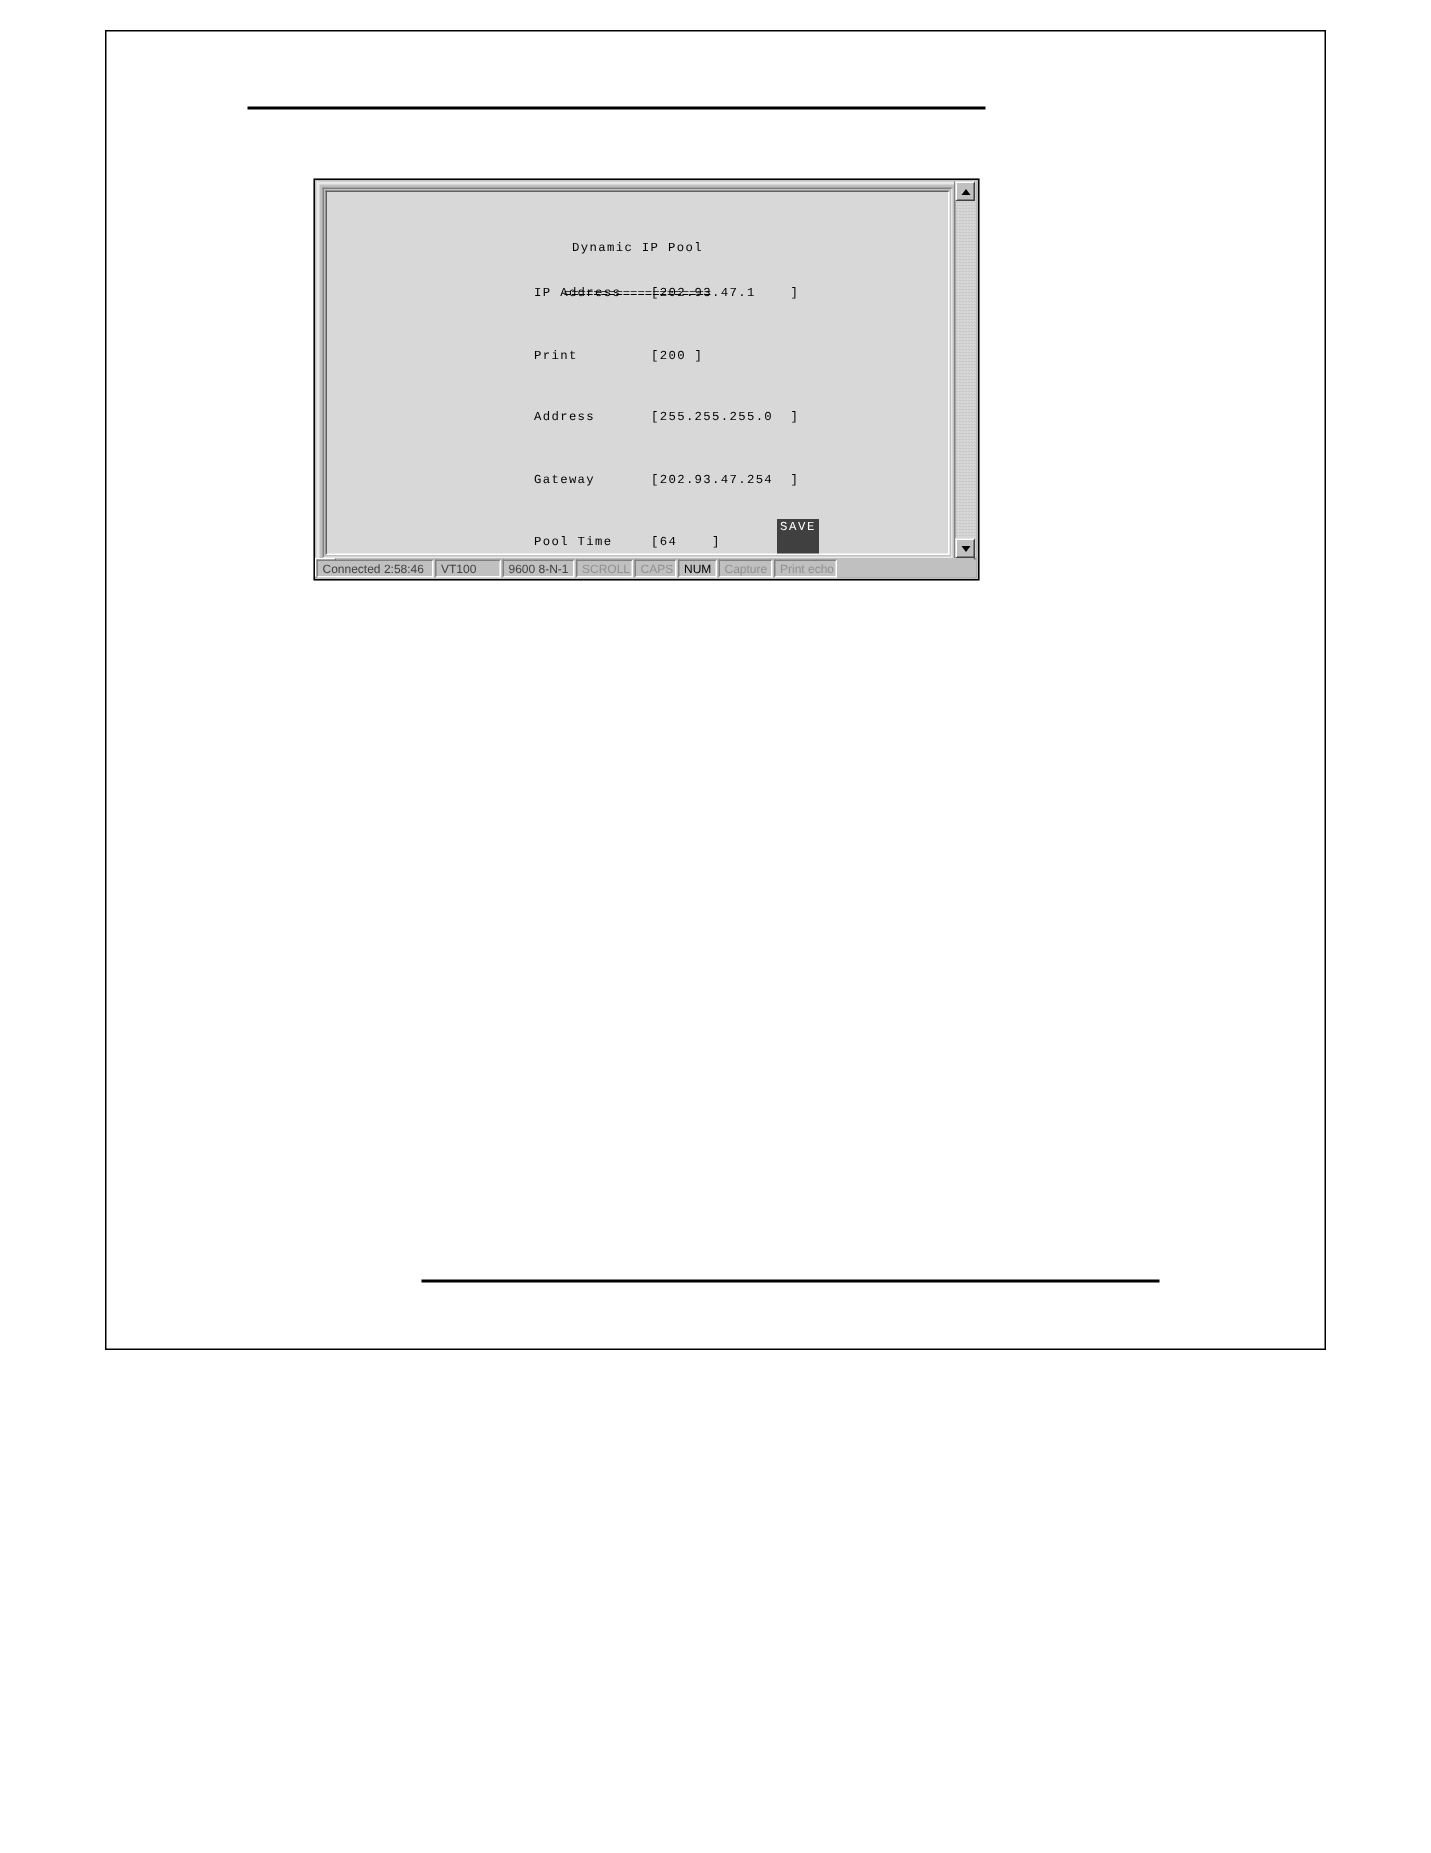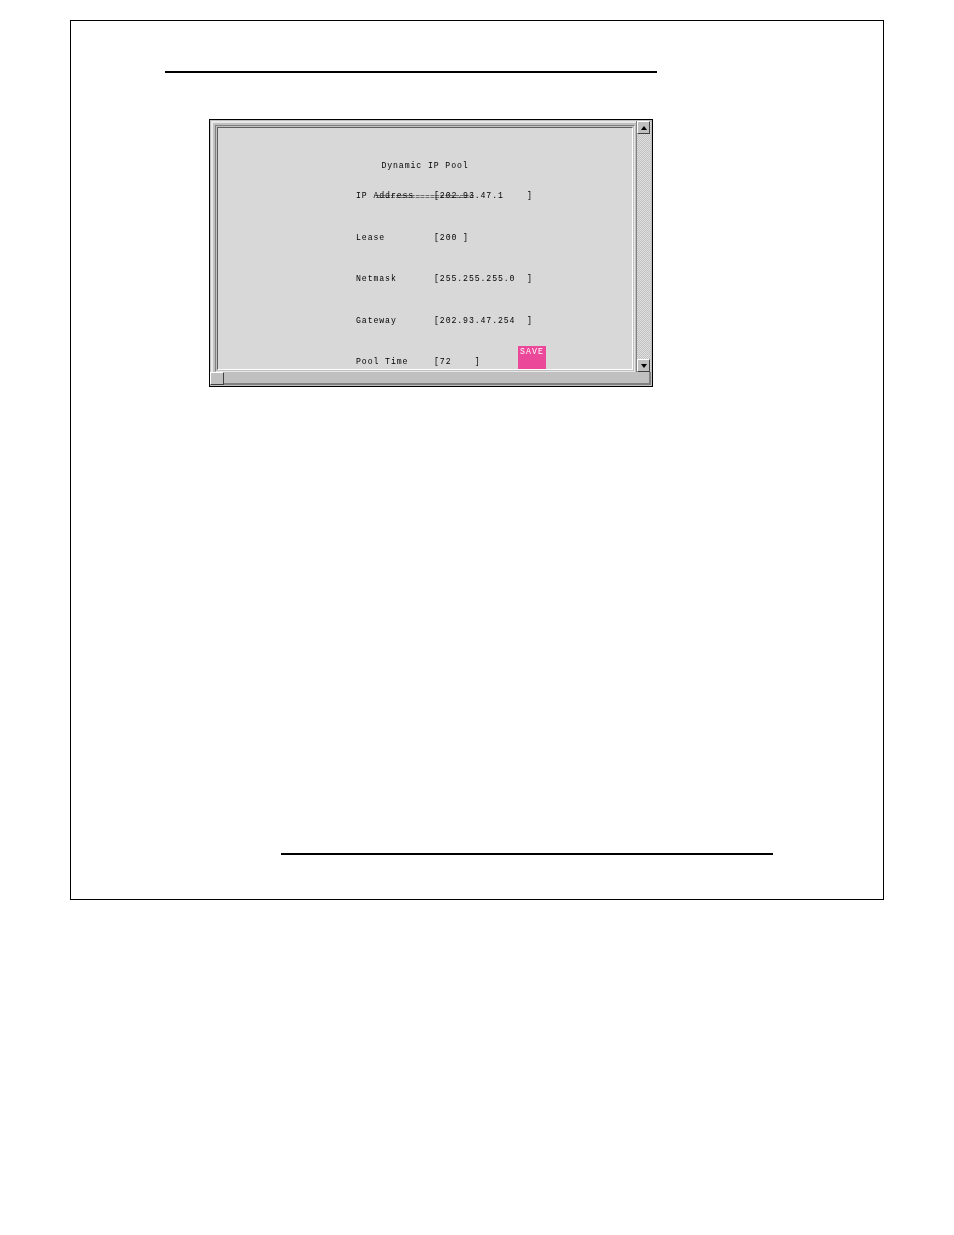--- a/index.html
+++ b/index.html
@@ -109,21 +109,21 @@
   }
   .form-val {
   }
   .action-row {
     position: absolute;
     left: 300px;
     top: 218px;
     display: flex;
   }
   .save-btn {
-    background: #ec4899;
+    background: #404040;
     color: #fff;
     padding: 0 2px;
     letter-spacing: 1.1px;
   }
   .exit-btn {
     margin-left: 28px;
     letter-spacing: 1.1px;
     margin-top: 32px;
   }
 
@@ -219,34 +219,34 @@
         <div class="term-content">
           <div class="term-title">Dynamic IP Pool</div>
           <div class="term-title-underline">====================</div>
 
           <div class="form-area">
             <div class="form-row">
               <span class="form-label">IP Address</span>
               <span class="form-val">[202.93.47.1    ]</span>
             </div>
             <div class="form-row">
-              <span class="form-label">Lease</span>
+              <span class="form-label">Print</span>
               <span class="form-val">[200 ]</span>
             </div>
             <div class="form-row">
-              <span class="form-label">Netmask</span>
+              <span class="form-label">Address</span>
               <span class="form-val">[255.255.255.0  ]</span>
             </div>
             <div class="form-row">
               <span class="form-label">Gateway</span>
               <span class="form-val">[202.93.47.254  ]</span>
             </div>
             <div class="form-row">
               <span class="form-label">Pool Time</span>
-              <span class="form-val">[72    ]</span>
+              <span class="form-val">[64    ]</span>
             </div>
             
             
             
             
           </div>
 
           <div class="action-row">
             <span class="save-btn">SAVE</span>
             <span class="exit-btn">EXIT</span>
@@ -257,18 +257,28 @@
       <div class="scrollbar-track">
         <div class="scroll-btn up">
           <div class="arrow-up"></div>
         </div>
         <div class="scroll-btn down">
           <div class="arrow-down"></div>
         </div>
       </div>
       <div class="scroll-btn corner"></div>
 
+      <div class="status-bar">
+        <div class="status-cell" style="width:78px">Connected 2:58:46</div>
+        <div class="status-cell" style="width:44px">VT100</div>
+        <div class="status-cell" style="width:48px">9600 8-N-1</div>
+        <div class="status-cell dim" style="width:38px">SCROLL</div>
+        <div class="status-cell dim" style="width:28px">CAPS</div>
+        <div class="status-cell num" style="width:26px">NUM</div>
+        <div class="status-cell dim" style="width:36px">Capture</div>
+        <div class="status-cell dim" style="width:42px">Print echo</div>
+      </div>
     </div>
 
     <hr class="thick-rule rule-bottom">
 
   </div>
 </div>
 
 </body></html>

